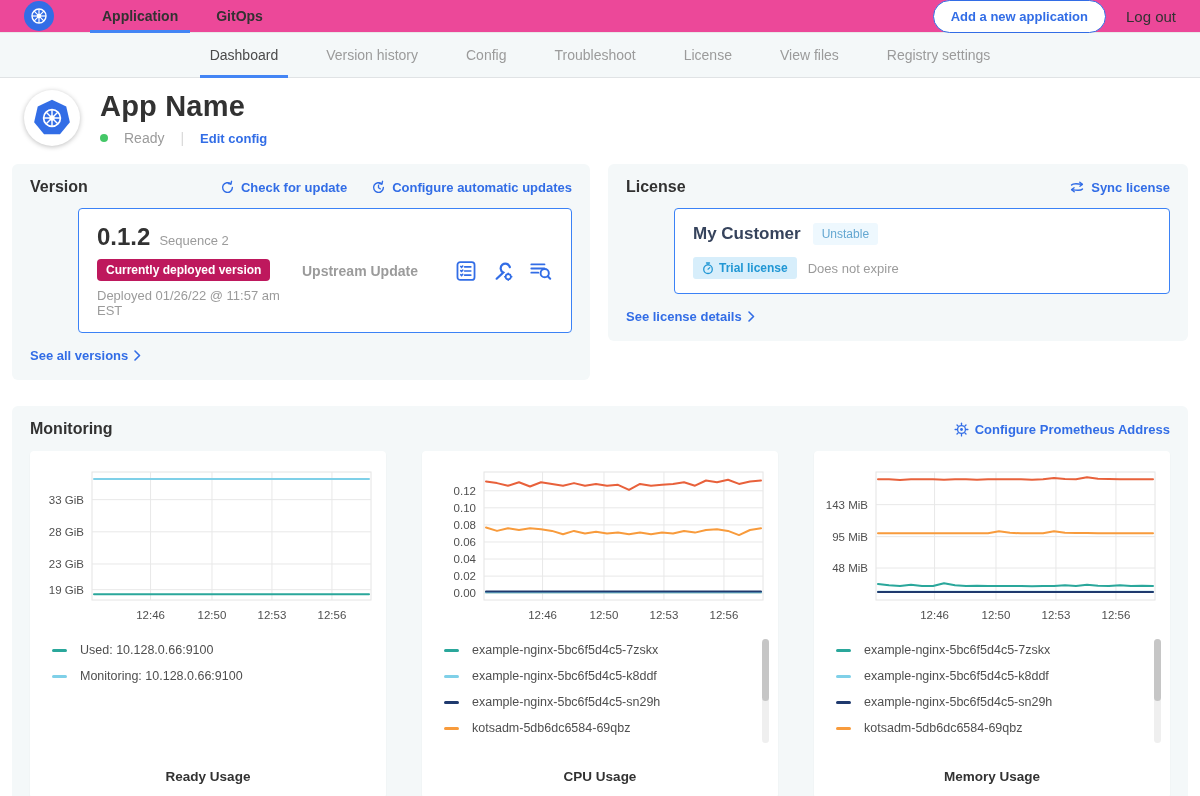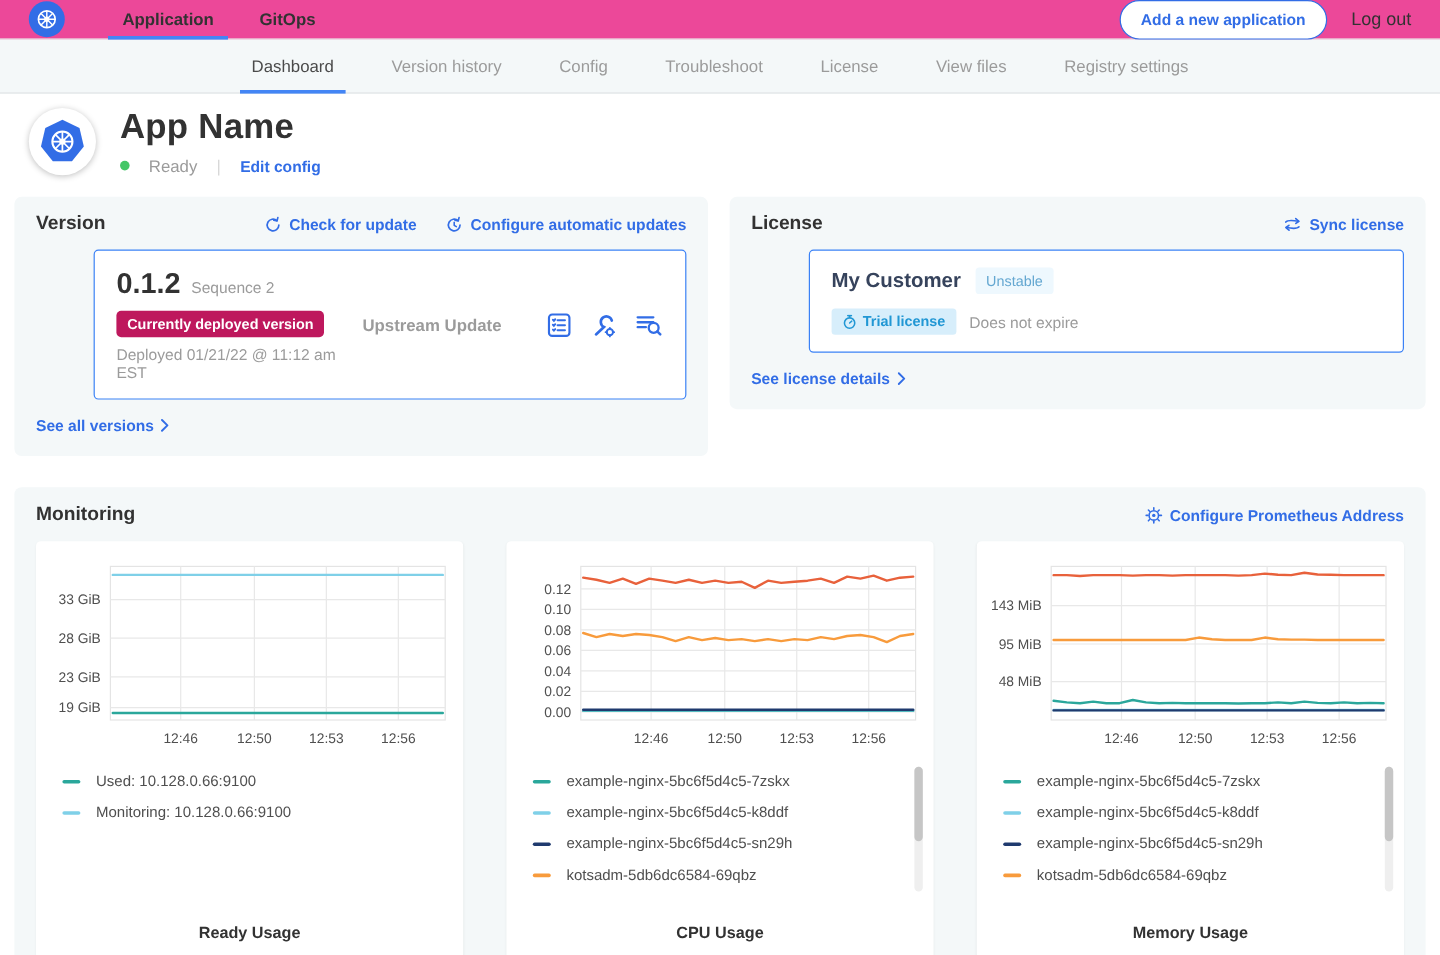--- a/index.html
+++ b/index.html
@@ -175,21 +175,21 @@
         </span>
       </div>
     </div>
     <div class="white-box version-inner">
       <div class="ver-left">
         <div class="ver-number">
           <span>0.1.2</span>
           <span class="seq">Sequence 2</span>
         </div>
         <span class="deployed-badge">Currently deployed version</span>
-        <div class="deploy-time">Deployed 01/21/22 @ 11:12 am EST</div>
+        <div class="deploy-time">Deployed 01/26/22 @ 11:57 am EST</div>
       </div>
       <div class="upstream">Upstream Update</div>
       <div class="ver-icons">
         <svg class="icon" width="22" height="22" viewBox="0 0 16 16">
           <rect x="1.8" y="1.5" width="12.4" height="13" rx="2" fill="none" stroke="#326de6" stroke-width="1.3"></rect>
           <g stroke="#326de6" stroke-width="1.2" stroke-linecap="round">
             <line x1="7" y1="5" x2="11.5" y2="5"></line>
               <line x1="7" y1="8" x2="11.5" y2="8"></line>
               <line x1="7" y1="11" x2="11.5" y2="11"></line>
           </g>

